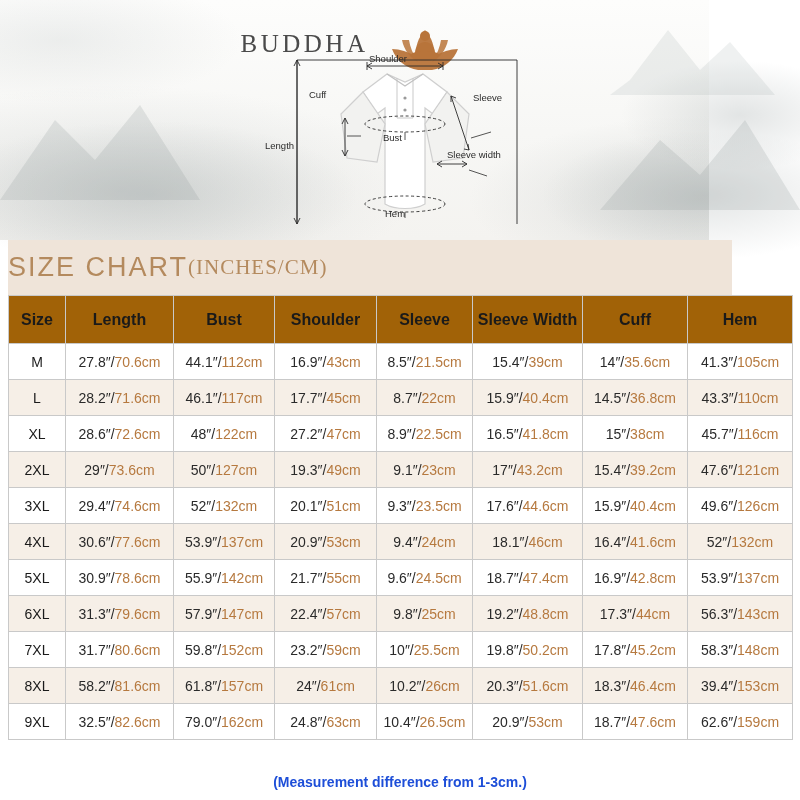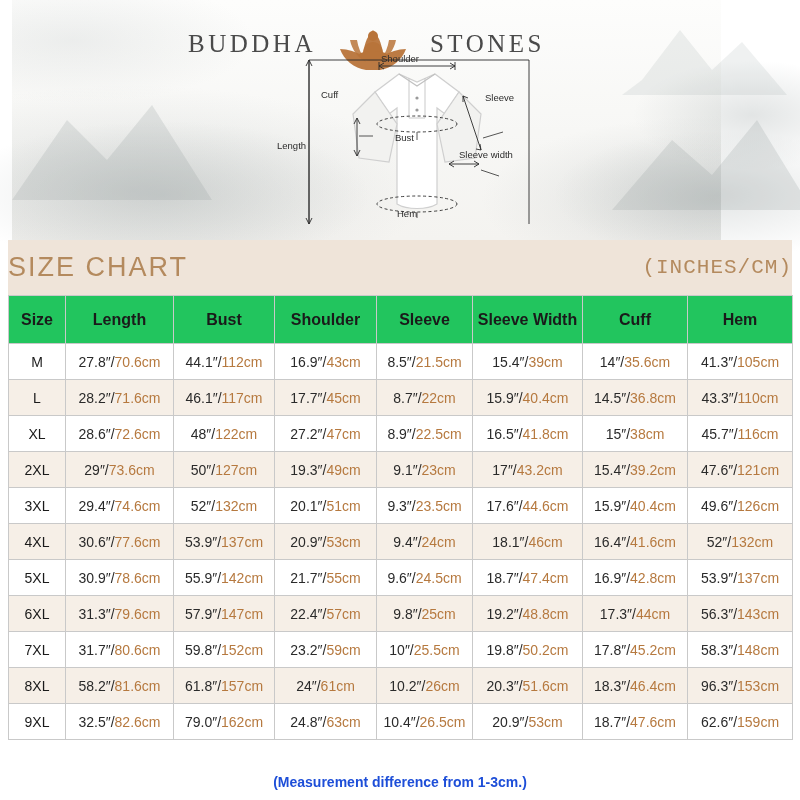--- a/index.html
+++ b/index.html
@@ -8,21 +8,21 @@
     width: 800px; height: 800px;
     font-family: "Liberation Sans", sans-serif;
     background: #ffffff;
     overflow: hidden;
     position: relative;
   }
 
   
   .hero {
     position: absolute;
-    left: 12px; top: 0; width: 709px; height: 240px;
+    left: 0; top: 0; width: 709px; height: 240px;
     background:
       radial-gradient(ellipse 420px 150px at 120px 190px, rgba(190,195,195,0.38), rgba(255,255,255,0) 70%),
       radial-gradient(ellipse 330px 120px at 700px 200px, rgba(185,190,190,0.40), rgba(255,255,255,0) 70%),
       radial-gradient(ellipse 260px 90px at 60px 40px, rgba(200,205,205,0.30), rgba(255,255,255,0) 70%),
       linear-gradient(180deg, #fdfdfc 0%, #f7f7f5 55%, #f4f3f0 100%);
   }
   .mist {
     position: absolute; border-radius: 50%;
     background: radial-gradient(ellipse at center, rgba(160,168,168,0.30), rgba(255,255,255,0) 70%);
     pointer-events: none;
@@ -53,30 +53,30 @@
     position: absolute;
     font-family: "Liberation Sans", sans-serif;
     font-size: 9.5px;
     color: #2b2b2b;
     white-space: nowrap;
   }
 
   
   .chart-head {
     position: absolute;
-    left: 8px; top: 240px; width: 784px; height: 55px;
+    left: 8px; top: 240px; width: 724px; height: 55px;
     background: #efe4d9;
-    display: flex; align-items: center; justify-content: space-between;
+    display: flex; align-items: center; justify-content: flex-start;
   }
   .chart-head .t1 {
     font-family: "Liberation Sans", sans-serif;
     font-size: 27px; letter-spacing: 2px; color: #b48a5e; font-weight: 400;
   }
   .chart-head .t2 {
-    font-family: Liberation Mono, monospace;
+    font-family: Liberation Serif, serif;
     font-size: 21px; letter-spacing: 1px; color: #b48a5e; font-weight: 400;
   }
 
   
   table.size {
     position: absolute;
     left: 8px; top: 295px;
     width: 784px;
     border-collapse: collapse;
     table-layout: fixed;
@@ -86,21 +86,21 @@
     text-align: center;
     padding: 0;
     height: 36px;
     font-family: "Liberation Sans", sans-serif;
   }
   table.size thead th {
     height: 48px;
     font-size: 16px;
     font-weight: 700;
     color: #1a1a1a;
-    background: #22c55e;
+    background: #a16207;
   }
   table.size tbody tr:nth-child(odd) td { background: #ffffff; }
   table.size tbody tr:nth-child(even) td { background: #f6efe7; }
   table.size tbody td { font-size: 14px; color: #2a2a2a; }
   table.size tbody td.sz { font-size: 14px; color: #1a1a1a; }
   .cm { color: #b6793f; }
   .inch { color: #2a2a2a; }
 
   .footnote {
     position: absolute;
@@ -142,21 +142,20 @@
           <path d="M66 24 C64 34 58 42 50 46 C55 38 58 31 59 24 Z" opacity="0.85"></path>
         </g>
         <g fill="#b8743a">
 
           <circle cx="43" cy="20" r="5"></circle>
           <path d="M43 26 C37 26 33 31 33 37 C33 42 37 45 43 45 C49 45 53 42 53 37 C53 31 49 26 43 26 Z"></path>
           <path d="M28 39 C31 36 36 35 43 35 C50 35 55 36 58 39 C54 43 49 45 43 45 C37 45 32 43 28 39 Z"></path>
         </g>
       </svg>
     </span>
-    <span class="brand-word">STONES</span>
   </div>
 
   <div class="diagram">
     <svg width="300" height="190" viewBox="0 0 300 190">
 
       <g>
         <path d="M108 40 L132 22 L150 30 L168 22 L192 40 L178 62 L170 56 L170 152 C160 158 140 158 130 152 L130 56 L122 62 Z" fill="#ffffff" stroke="#cfcfcf" stroke-width="1.2"></path>
 
         <path d="M108 40 L86 62 L92 106 L122 110 L130 72 Z" fill="#f2f2f0" stroke="#cfcfcf" stroke-width="1.2"></path>
 
@@ -339,21 +338,21 @@
         <td><span class="inch">58.3″/</span><span class="cm">148cm</span></td>
       </tr>
       <tr>
         <td class="sz">8XL</td>
         <td><span class="inch">58.2″/</span><span class="cm">81.6cm</span></td>
         <td><span class="inch">61.8″/</span><span class="cm">157cm</span></td>
         <td><span class="inch">24″/</span><span class="cm">61cm</span></td>
         <td><span class="inch">10.2″/</span><span class="cm">26cm</span></td>
         <td><span class="inch">20.3″/</span><span class="cm">51.6cm</span></td>
         <td><span class="inch">18.3″/</span><span class="cm">46.4cm</span></td>
-        <td><span class="inch">96.3″/</span><span class="cm">153cm</span></td>
+        <td><span class="inch">39.4″/</span><span class="cm">153cm</span></td>
       </tr>
       <tr>
         <td class="sz">9XL</td>
         <td><span class="inch">32.5″/</span><span class="cm">82.6cm</span></td>
         <td><span class="inch">79.0″/</span><span class="cm">162cm</span></td>
         <td><span class="inch">24.8″/</span><span class="cm">63cm</span></td>
         <td><span class="inch">10.4″/</span><span class="cm">26.5cm</span></td>
         <td><span class="inch">20.9″/</span><span class="cm">53cm</span></td>
         <td><span class="inch">18.7″/</span><span class="cm">47.6cm</span></td>
         <td><span class="inch">62.6″/</span><span class="cm">159cm</span></td>

